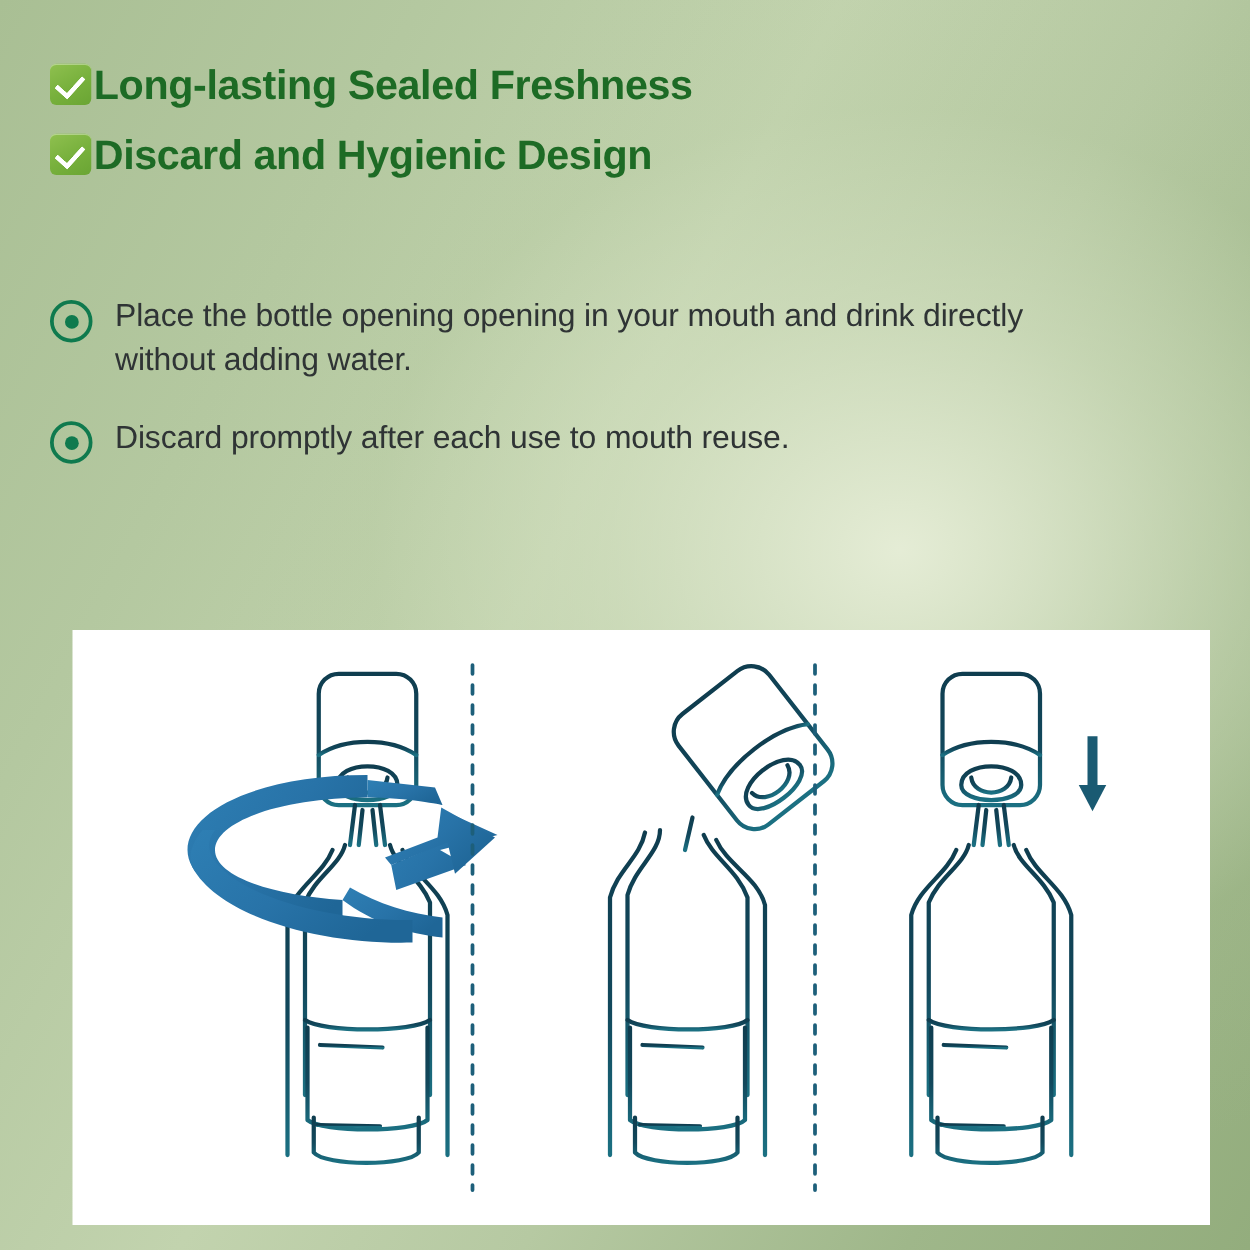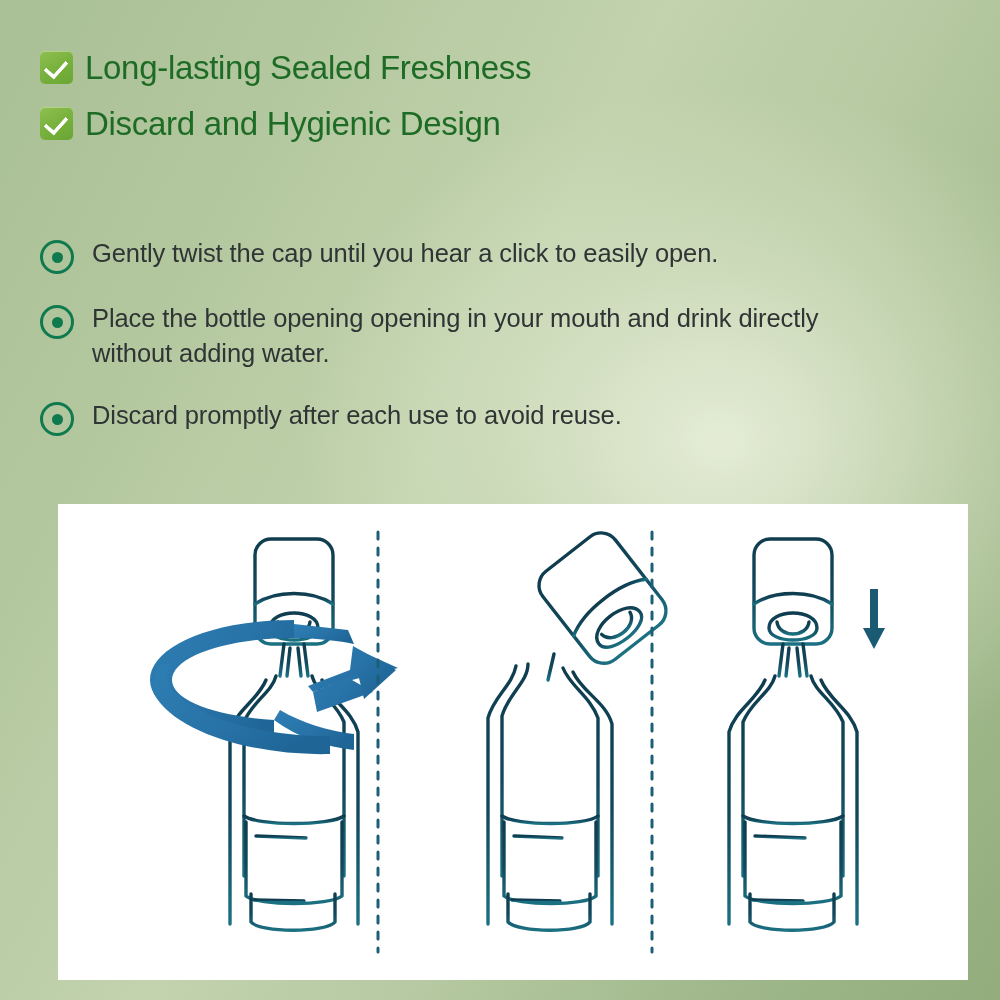--- a/index.html
+++ b/index.html
@@ -25,23 +25,23 @@
     box-shadow:inset 0 1px 0 rgba(255,255,255,.35);
   }
   .check-box::after{
     content:"";position:absolute;
     left:9px;top:5px;width:10px;height:18px;
     border:solid #ffffff;border-width:0 4.5px 4.5px 0;
     transform:rotate(42deg);
     border-radius:1px;
   }
   .head-text{
-    margin-left:12px;
+    margin-left:2px;
     font-size:33px;line-height:36px;
-    font-weight:normal;
+    font-weight:bold;
     color:#1d6b25;
     letter-spacing:-0.3px;
     white-space:nowrap;
   }
 
   
   .bullets{position:absolute;left:40px;top:236px;width:790px;}
   .bullet-row{display:flex;align-items:flex-start;margin-bottom:27px;}
   .bullet-dot{
     width:28px;height:28px;border-radius:50%;
@@ -85,33 +85,29 @@
     <div class="head-row">
       <span class="check-box"></span>
       <span class="head-text">Discard and Hygienic Design</span>
     </div>
 
 
   </div>
 
   <div class="bullets">
 
-    <div class="bullet-row">
-      <span class="bullet-dot"></span>
-      <span class="bullet-text">Gently twist the cap until you hear a click to easily open.</span>
-    </div>
 
     <div class="bullet-row">
       <span class="bullet-dot"></span>
       <span class="bullet-text">Place the bottle opening opening in your mouth and drink directly without adding water.</span>
     </div>
 
     <div class="bullet-row">
       <span class="bullet-dot"></span>
-      <span class="bullet-text">Discard promptly after each use to avoid reuse.</span>
+      <span class="bullet-text">Discard promptly after each use to mouth reuse.</span>
     </div>
 
   </div>
 
   <div class="panel">
     <svg viewBox="0 0 910 476" xmlns="http://www.w3.org/2000/svg">
       <defs>
         <linearGradient id="ink" x1="0" y1="0" x2="0" y2="1">
           <stop offset="0%" stop-color="#0f3d4f"></stop>
           <stop offset="55%" stop-color="#12485c"></stop>

